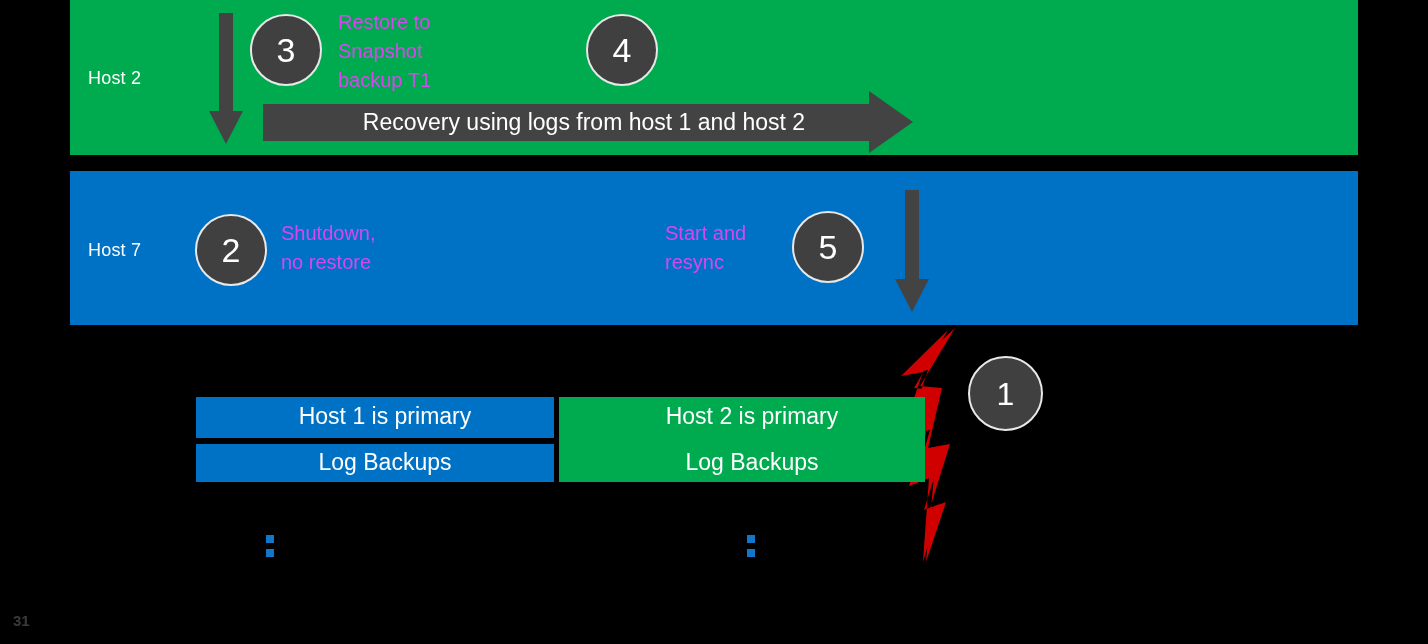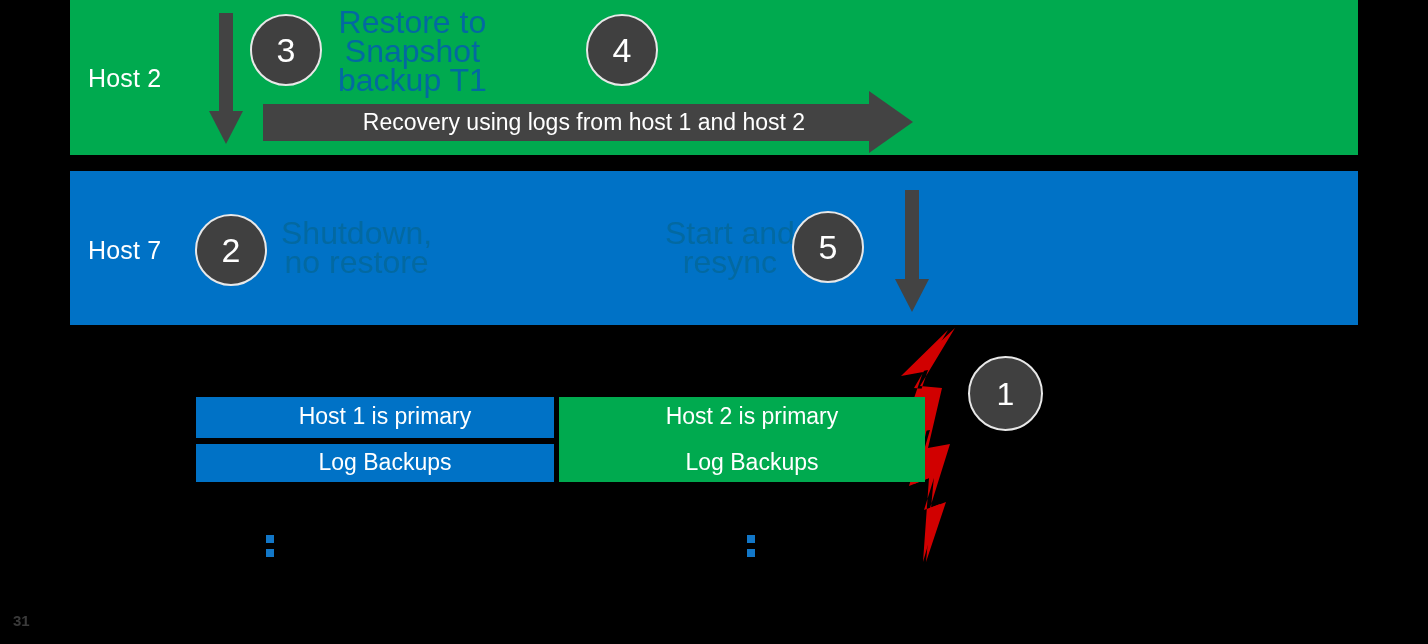--- a/index.html
+++ b/index.html
@@ -48,21 +48,21 @@
     left: 70px;
     top: 171px;
     width: 114px;
     height: 151px;
     background: #0072C6;
   }
 
   .band-label {
     position: absolute;
     color: #FFFFFF;
-    font-size: 25px;
+    font-size: 18px;
     line-height: 28px;
     letter-spacing: 0.2px;
     white-space: nowrap;
   }
   #host2-label { left: 88px; top: 64px; }
   #host1-label { left: 88px; top: 236px; }
 
   
   .step-circle {
     position: absolute;
@@ -79,25 +79,24 @@
   }
   #step-3 { left: 250px; top: 14px;  width: 72px; height: 72px; }
   #step-4 { left: 586px; top: 14px;  width: 72px; height: 72px; }
   #step-2 { left: 195px; top: 214px; width: 72px; height: 72px; }
   #step-5 { left: 792px; top: 211px; width: 72px; height: 72px; }
   #step-1 { left: 968px; top: 356px; width: 75px; height: 75px; font-size: 32px; }
 
   
   .caption {
     position: absolute;
-    color: #0369a1;
-    font-size: 32px;
+    color: #d946ef;
+    font-size: 20px;
     line-height: 29px;
     white-space: pre-line;
-    text-align: center;
   }
   #caption-3 { left: 338px; top: 8px; }
   #caption-2 { left: 281px; top: 219px; }
   #caption-5 { left: 665px; top: 219px; }
 
   
   .down-arrow {
     position: absolute;
   }
   .down-arrow .shaft {

